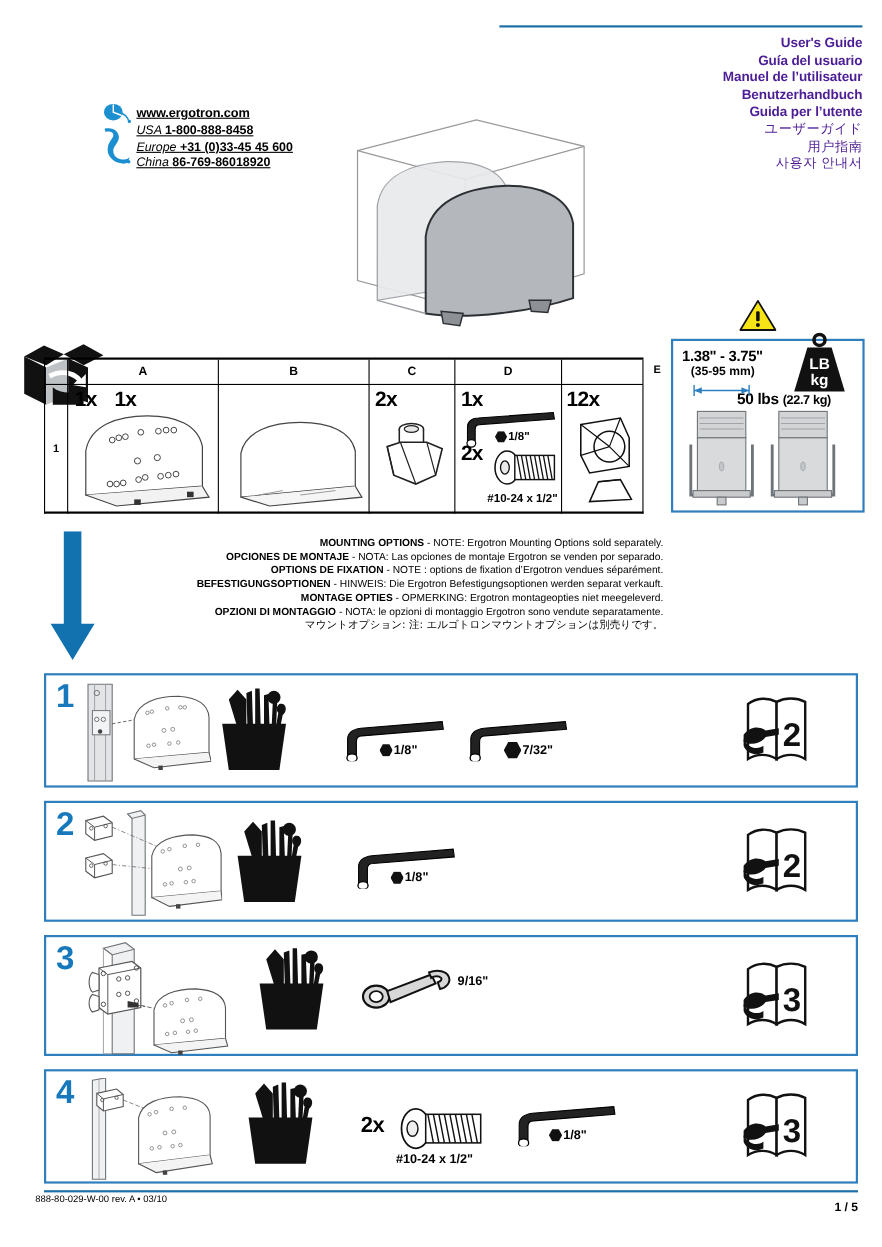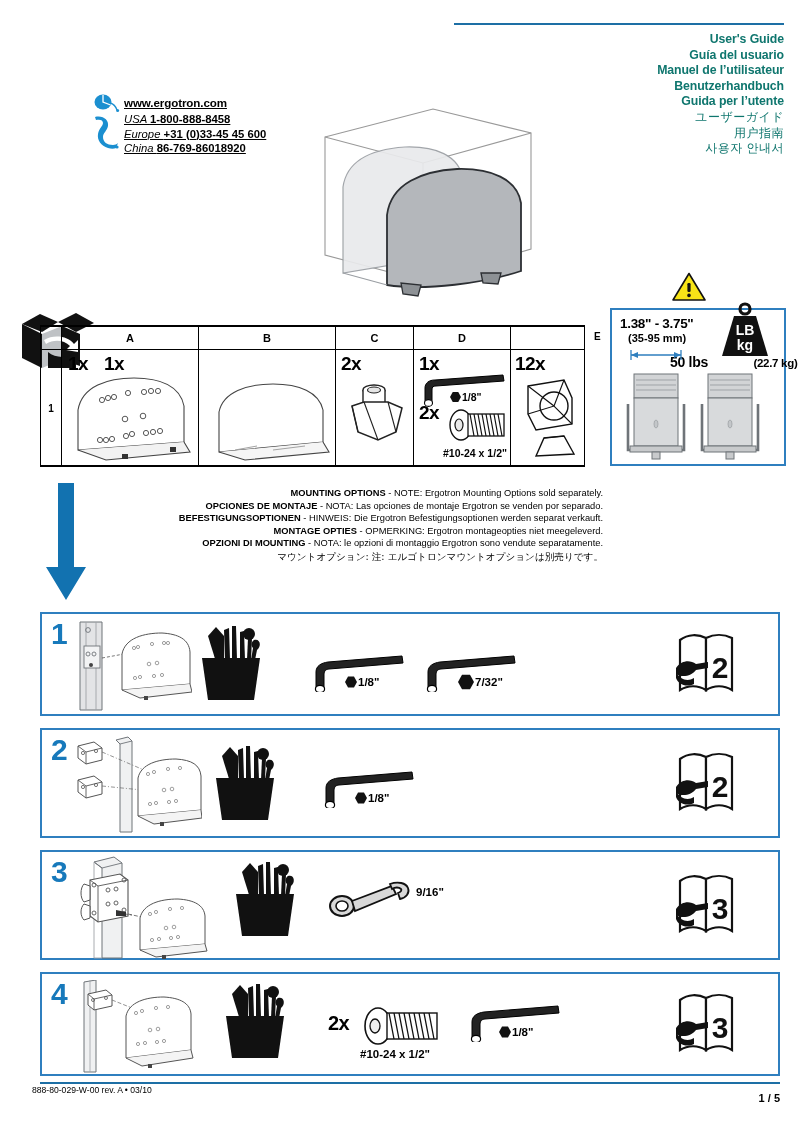--- a/index.html
+++ b/index.html
@@ -26,21 +26,21 @@
   #title-block { position: absolute; right: 18px; top: 18px; width: 330px; text-align: right; }
   #doc-title {
     font-size: 23px; font-weight: bold; letter-spacing: -0.3px;
     line-height: 1.05; color: #000;
   }
   #title-rule {
     margin-top: 5px; height: 2px; background: #1d6fa5; width: 100%;
   }
   #lang-list { margin-top: 7px; }
   #lang-list div {
-    font-size: 12.3px; font-weight: bold; line-height: 15.6px; color: #0f766e;
+    font-size: 12.3px; font-weight: bold; line-height: 15.6px; color: #4c1d95;
     letter-spacing: -0.1px;
   }
   #lang-list div.cjk { font-weight: normal; font-size: 12px; letter-spacing: 0.5px; }
 
   
   #contact { position: absolute; left: 124px; top: 96px; width: 230px; text-decoration: underline; }
   #contact .web {
     font-size: 11.6px; font-weight: bold; letter-spacing: -0.1px; margin-bottom: 3px;
   }
   #contact .ph { font-size: 11.3px; line-height: 14.5px; }
@@ -108,21 +108,21 @@
     position: absolute; left: 8px; top: 6px; font-size: 13.5px; font-weight: bold;
     letter-spacing: -0.3px;
   }
   #spec-dim-mm {
     position: absolute; left: 16px; top: 22px; font-size: 11px; font-weight: bold;
   }
   #spec-lbs {
     position: absolute; left: 58px; top: 44px; font-size: 14px; font-weight: bold;
     letter-spacing: -0.3px; white-space: nowrap;
   }
-  #spec-lbs .kg { font-size: 11.5px; margin-left: 42px; }
+  #spec-lbs .kg { font-size: 11.5px; }
   #lbkg-weight { position: absolute; left: 104px; top: -10px; }
   #dim-arrow { position: absolute; left: 18px; top: 39px; }
 
   
   #mount-note { position: absolute; left: 83px; top: 487px; width: 520px; text-align: right; }
   #mount-note p { margin: 0; font-size: 9.3px; line-height: 12.55px; white-space: nowrap; }
   #mount-note p b { font-weight: bold; }
   #mount-note p.cjk { font-size: 9.6px; line-height: 14.2px; font-family: "DejaVu Sans", sans-serif; }
   #big-arrow { position: absolute; left: 45px; top: 483px; }
 
@@ -393,23 +393,24 @@
       <rect x="26" y="80" width="8" height="7" fill="#c8cacc" stroke="#6f7479" stroke-width="1"></rect>
     </svg>
   </div>
 
   <svg id="big-arrow" width="42" height="118" viewBox="0 0 42 118">
     <path d="M13 0 L29 0 L29 84 L41 84 L21 117 L1 84 L13 84 Z" fill="#1272b0"></path>
   </svg>
   <div id="mount-note">
       <p><b>MOUNTING OPTIONS</b> - NOTE: Ergotron Mounting Options sold separately.</p>
       <p><b>OPCIONES DE MONTAJE</b> - NOTA: Las opciones de montaje Ergotron se venden por separado.</p>
+      <p><b>OPTIONS DE FIXATION</b> - NOTE : options de fixation d’Ergotron vendues séparément.</p>
       <p><b>BEFESTIGUNGSOPTIONEN</b> - HINWEIS: Die Ergotron Befestigungsoptionen werden separat verkauft.</p>
       <p><b>MONTAGE OPTIES</b> - OPMERKING: Ergotron montageopties niet meegeleverd.</p>
-      <p><b>OPZIONI DI MOUNTING</b> - NOTA: le opzioni di montaggio Ergotron sono vendute separatamente.</p>
+      <p><b>OPZIONI DI MONTAGGIO</b> - NOTA: le opzioni di montaggio Ergotron sono vendute separatamente.</p>
       <p class="cjk">マウントオプション: 注: エルゴトロンマウントオプションは別売りです。</p>
     </div>
 
   <div class="step-panel" id="step-1">
     <div class="step-num">1</div>
 
     <svg style="position:absolute;left:30px;top:6px;" width="120" height="92" viewBox="0 0 120 92">
 
       <path d="M8 2 L30 2 L30 90 L8 90 Z" fill="#e3e4e6" stroke="#6f7479" stroke-width="1"></path>
       <path d="M14 2 L14 90 M24 2 L24 90" stroke="#9fa3a7" stroke-width="0.9"></path>

